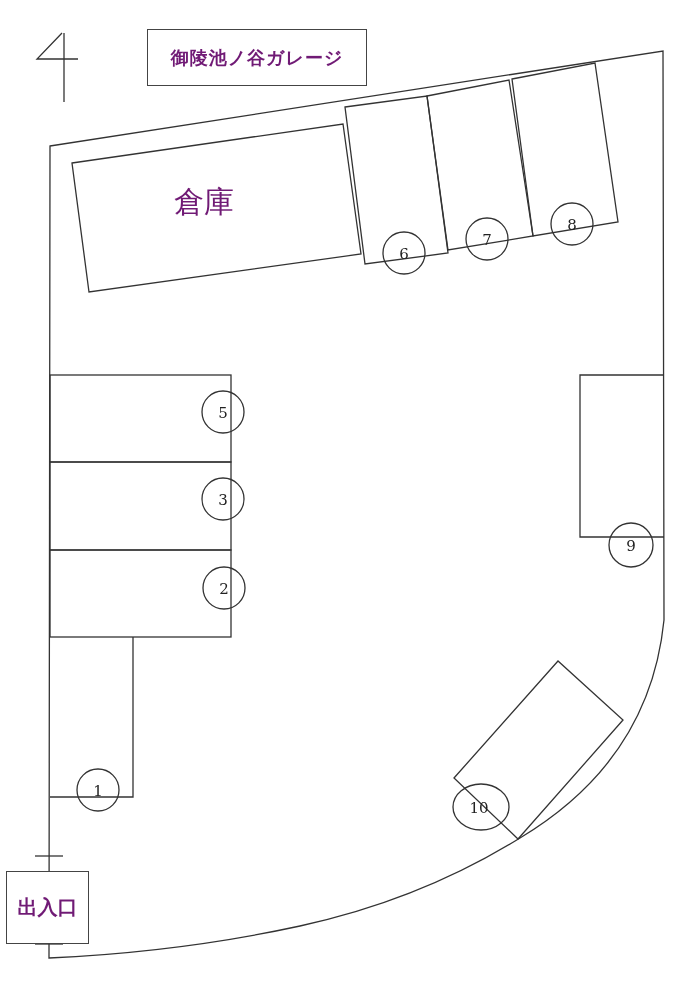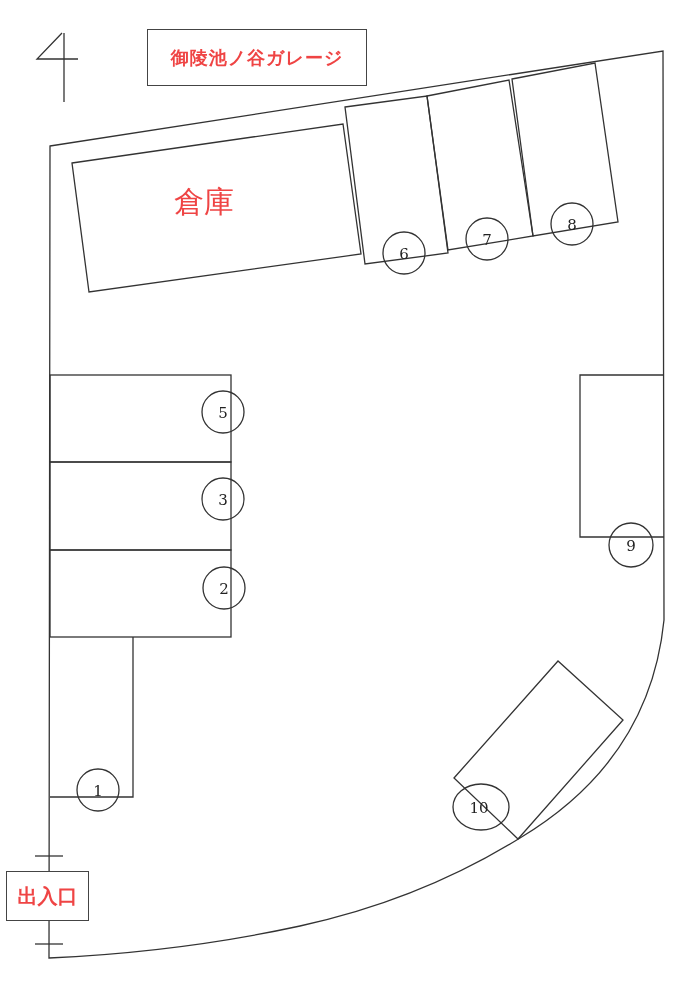--- a/index.html
+++ b/index.html
@@ -1,22 +1,22 @@
 <!DOCTYPE html>
 <html><head>
 <meta charset="utf-8">
 <style>
   html, body { margin:0; padding:0; background:#ffffff; }
   body { width:699px; height:986px; position:relative; overflow:hidden; font-family:"DejaVu Sans","Liberation Sans",sans-serif; }
   svg { position:absolute; left:0; top:0; }
   .ln { fill:none; stroke:#333; stroke-width:1.3; }
-  .lbl { position:absolute; color:#ef4444; white-space:nowrap; }
+  .lbl { position:absolute; color:#701a75; white-space:nowrap; }
   .num { font-family:"DejaVu Serif","Liberation Serif",serif; font-size:15px; text-anchor:middle; dominant-baseline:central; fill:#222; }
   .title-box { position:absolute; left:147px; top:29px; width:220px; height:57px; border:1.5px solid #444; box-sizing:border-box; display:flex; align-items:center; justify-content:center; font-size:18px; font-weight:bold; letter-spacing:1px; }
-  .entry-box { position:absolute; left:6px; top:871px; width:83px; height:50px; border:1.5px solid #444; box-sizing:border-box; display:flex; align-items:center; justify-content:center; font-size:20px; font-weight:bold; background:#fff; }
+  .entry-box { position:absolute; left:6px; top:871px; width:83px; height:73px; border:1.5px solid #444; box-sizing:border-box; display:flex; align-items:center; justify-content:center; font-size:20px; font-weight:bold; background:#fff; }
   .warehouse { position:absolute; left:174px; top:182px; font-size:30px; font-family:"DejaVu Serif","Liberation Serif",serif; }
 </style>
 </head>
 <body>
 
 <svg width="699" height="986" viewBox="0 0 699 986">
 
   <g>
     <polyline class="ln" points="62,33 37,59 78,59"></polyline>
     <line class="ln" x1="64" y1="33" x2="64" y2="102"></line>

